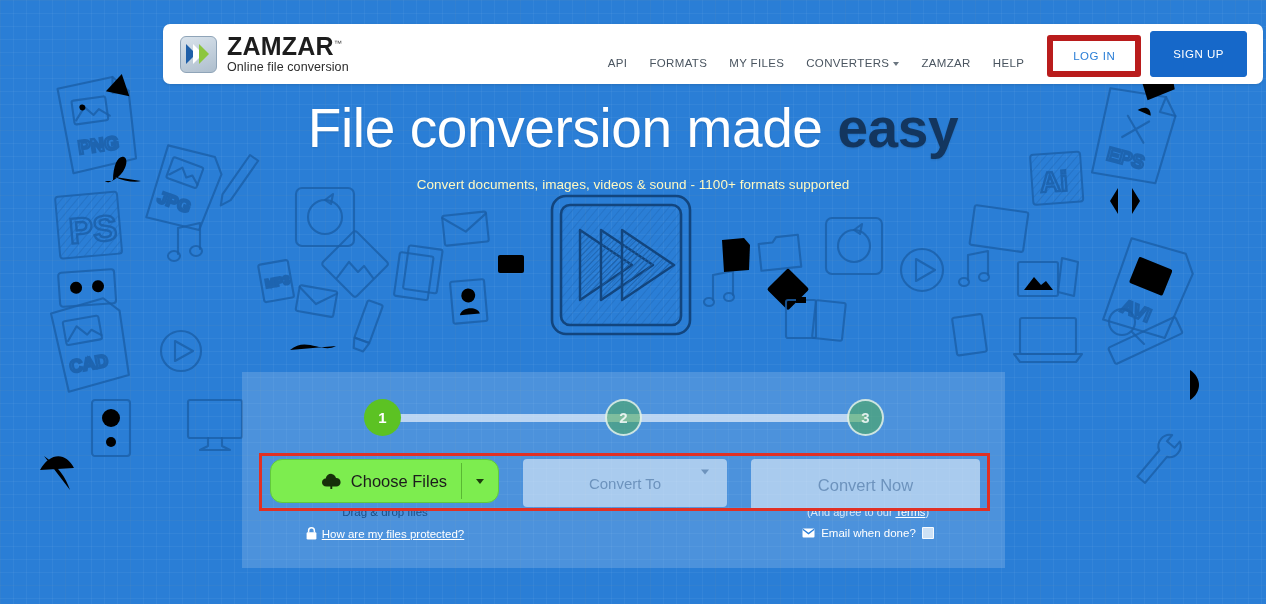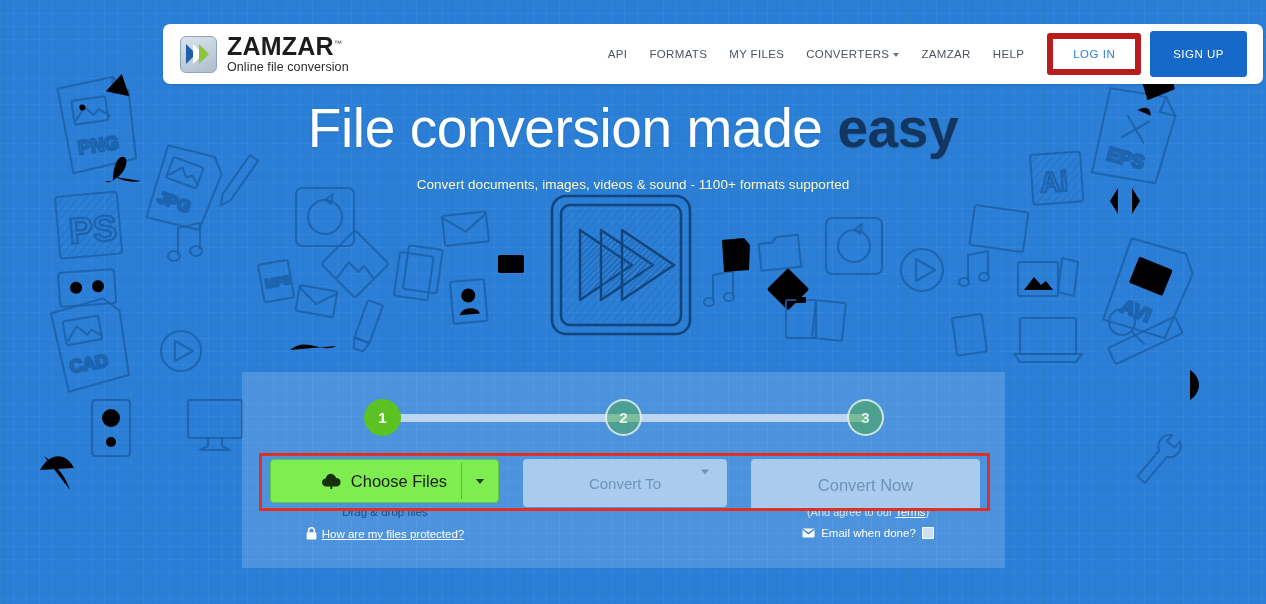--- a/index.html
+++ b/index.html
@@ -100,21 +100,21 @@
   .logo-tag {
     font-size: 12.5px;
     color: #2b2b2b;
     margin-top: 2px;
     letter-spacing: .1px;
   }
 
   .nav {
     margin-left: auto;
     display: flex;
-    align-items: center;
+    align-items: flex-end;
     gap: 0px;
   }
   .nav-link {
     font-size: 11.5px;
     letter-spacing: .35px;
     color: #4a5560;
     text-decoration: none;
     padding: 8px 11px;
     white-space: nowrap;
     cursor: pointer;
@@ -253,21 +253,21 @@
     height: 44px;
     display: flex;
     gap: 24px;
   }
   .btn-choose {
     position: relative;
     width: 230px;
     height: 44px;
     background: #7ded4f;
     border: 1px solid #62c93b;
-    border-radius: 4px;
+    border-radius: 12px;
     display: flex;
     align-items: center;
     justify-content: center;
     gap: 9px;
     cursor: pointer;
     font-size: 16.5px;
     color: #1c1c1c;
   }
   .btn-choose .divider {
     position: absolute;

